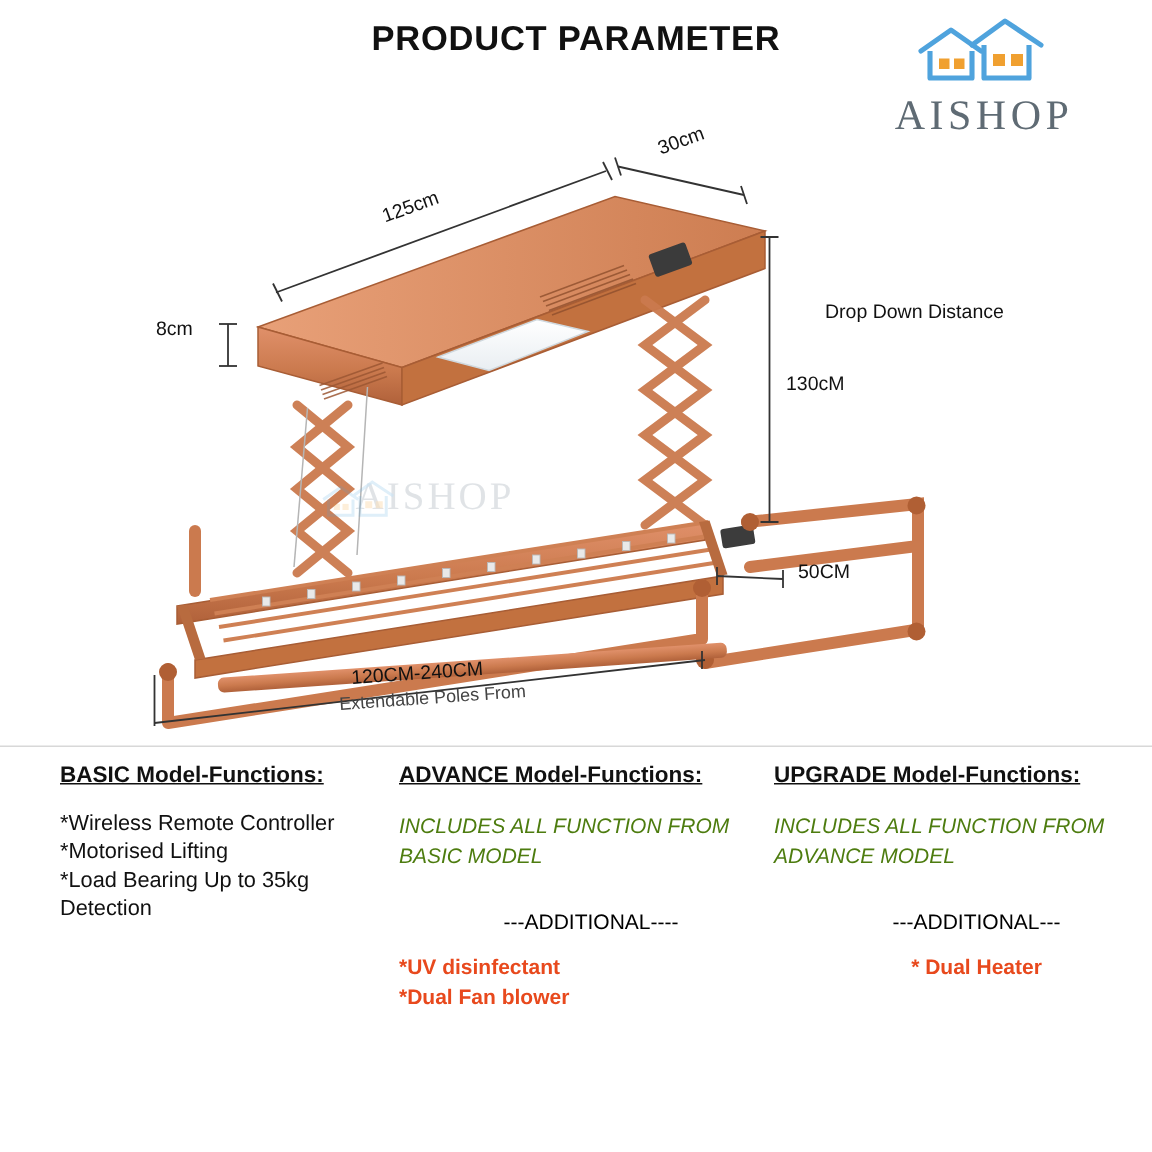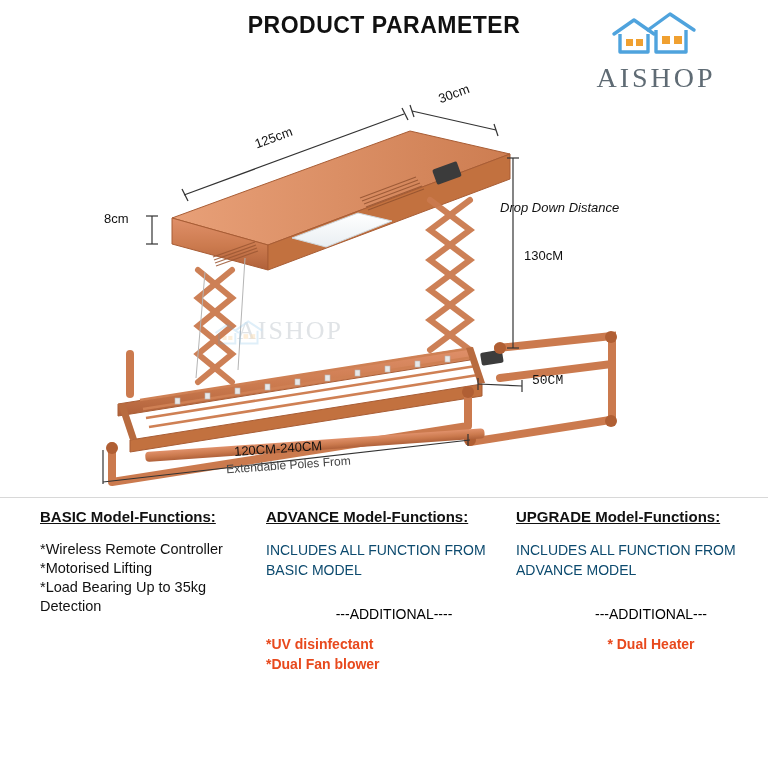--- a/index.html
+++ b/index.html
@@ -66,21 +66,21 @@
 
   .col-head{
     font-size:15px;font-weight:bold;color:#111;
     text-decoration:underline;
     margin-bottom:14px;
     line-height:1.2;
   }
   .col2 .col-head,.col3 .col-head{font-weight:bold;}
   .bullets{font-size:14.5px;line-height:19px;color:#111;}
   .bullets div{white-space:pre-wrap;}
-  .incl{font-size:14px;line-height:20px;color:#0c4a6e;margin-bottom:26px;}
+  .incl{font-size:14px;line-height:20px;color:#4d7c0f;margin-bottom:26px;font-style:italic;}
   .addl{font-size:14px;color:#000000;text-align:center;margin-bottom:12px;}
   .extra{font-size:14px;font-weight:bold;color:#e8491d;line-height:20px;}
   .extra.center{text-align:center;}
 </style>
 </head>
 <body>
 
 <div class="page">
 
   <div class="title">PRODUCT  PARAMETER</div>
@@ -245,23 +245,23 @@
         <path d="M60 22 L60 44 L90 44 L90 22" fill="none" stroke="#4fa3dd" stroke-width="3.4"></path>
         <rect x="66" y="28" width="8" height="8" fill="#f0a030"></rect>
         <rect x="78" y="28" width="8" height="8" fill="#f0a030"></rect>
       </svg>
       <div class="wm-text">AISHOP</div>
     </div>
 
     <div class="dimlabel rot-125" style="left:254px;top:82px;">125cm</div>
     <div class="dimlabel rot-30" style="left:438px;top:38px;">30cm</div>
     <div class="dimlabel" style="left:104px;top:163px;">8cm</div>
-    <div class="dimlabel" style="left:500px;top:152px;font-style:italic;">Drop Down Distance</div>
+    <div class="dimlabel" style="left:550px;top:152px;">Drop Down Distance</div>
     <div class="dimlabel" style="left:524px;top:200px;">130cM</div>
-    <div class="dimlabel" style="left:532px;top:325px;font-family:Liberation Mono, monospace;">50CM</div>
+    <div class="dimlabel" style="left:532px;top:325px;">50CM</div>
     <div class="dimlabel rot-ext" style="left:234px;top:393px;">120CM-240CM</div>
     <div class="dimlabel small rot-ext" style="left:226px;top:410px;color:#444;">Extendable Poles From</div>
   </div>
 
   <div class="divider"></div>
 
   <div class="cols">
 
     <div class="col col1">
       <div class="col-head">BASIC Model-Functions:</div>

